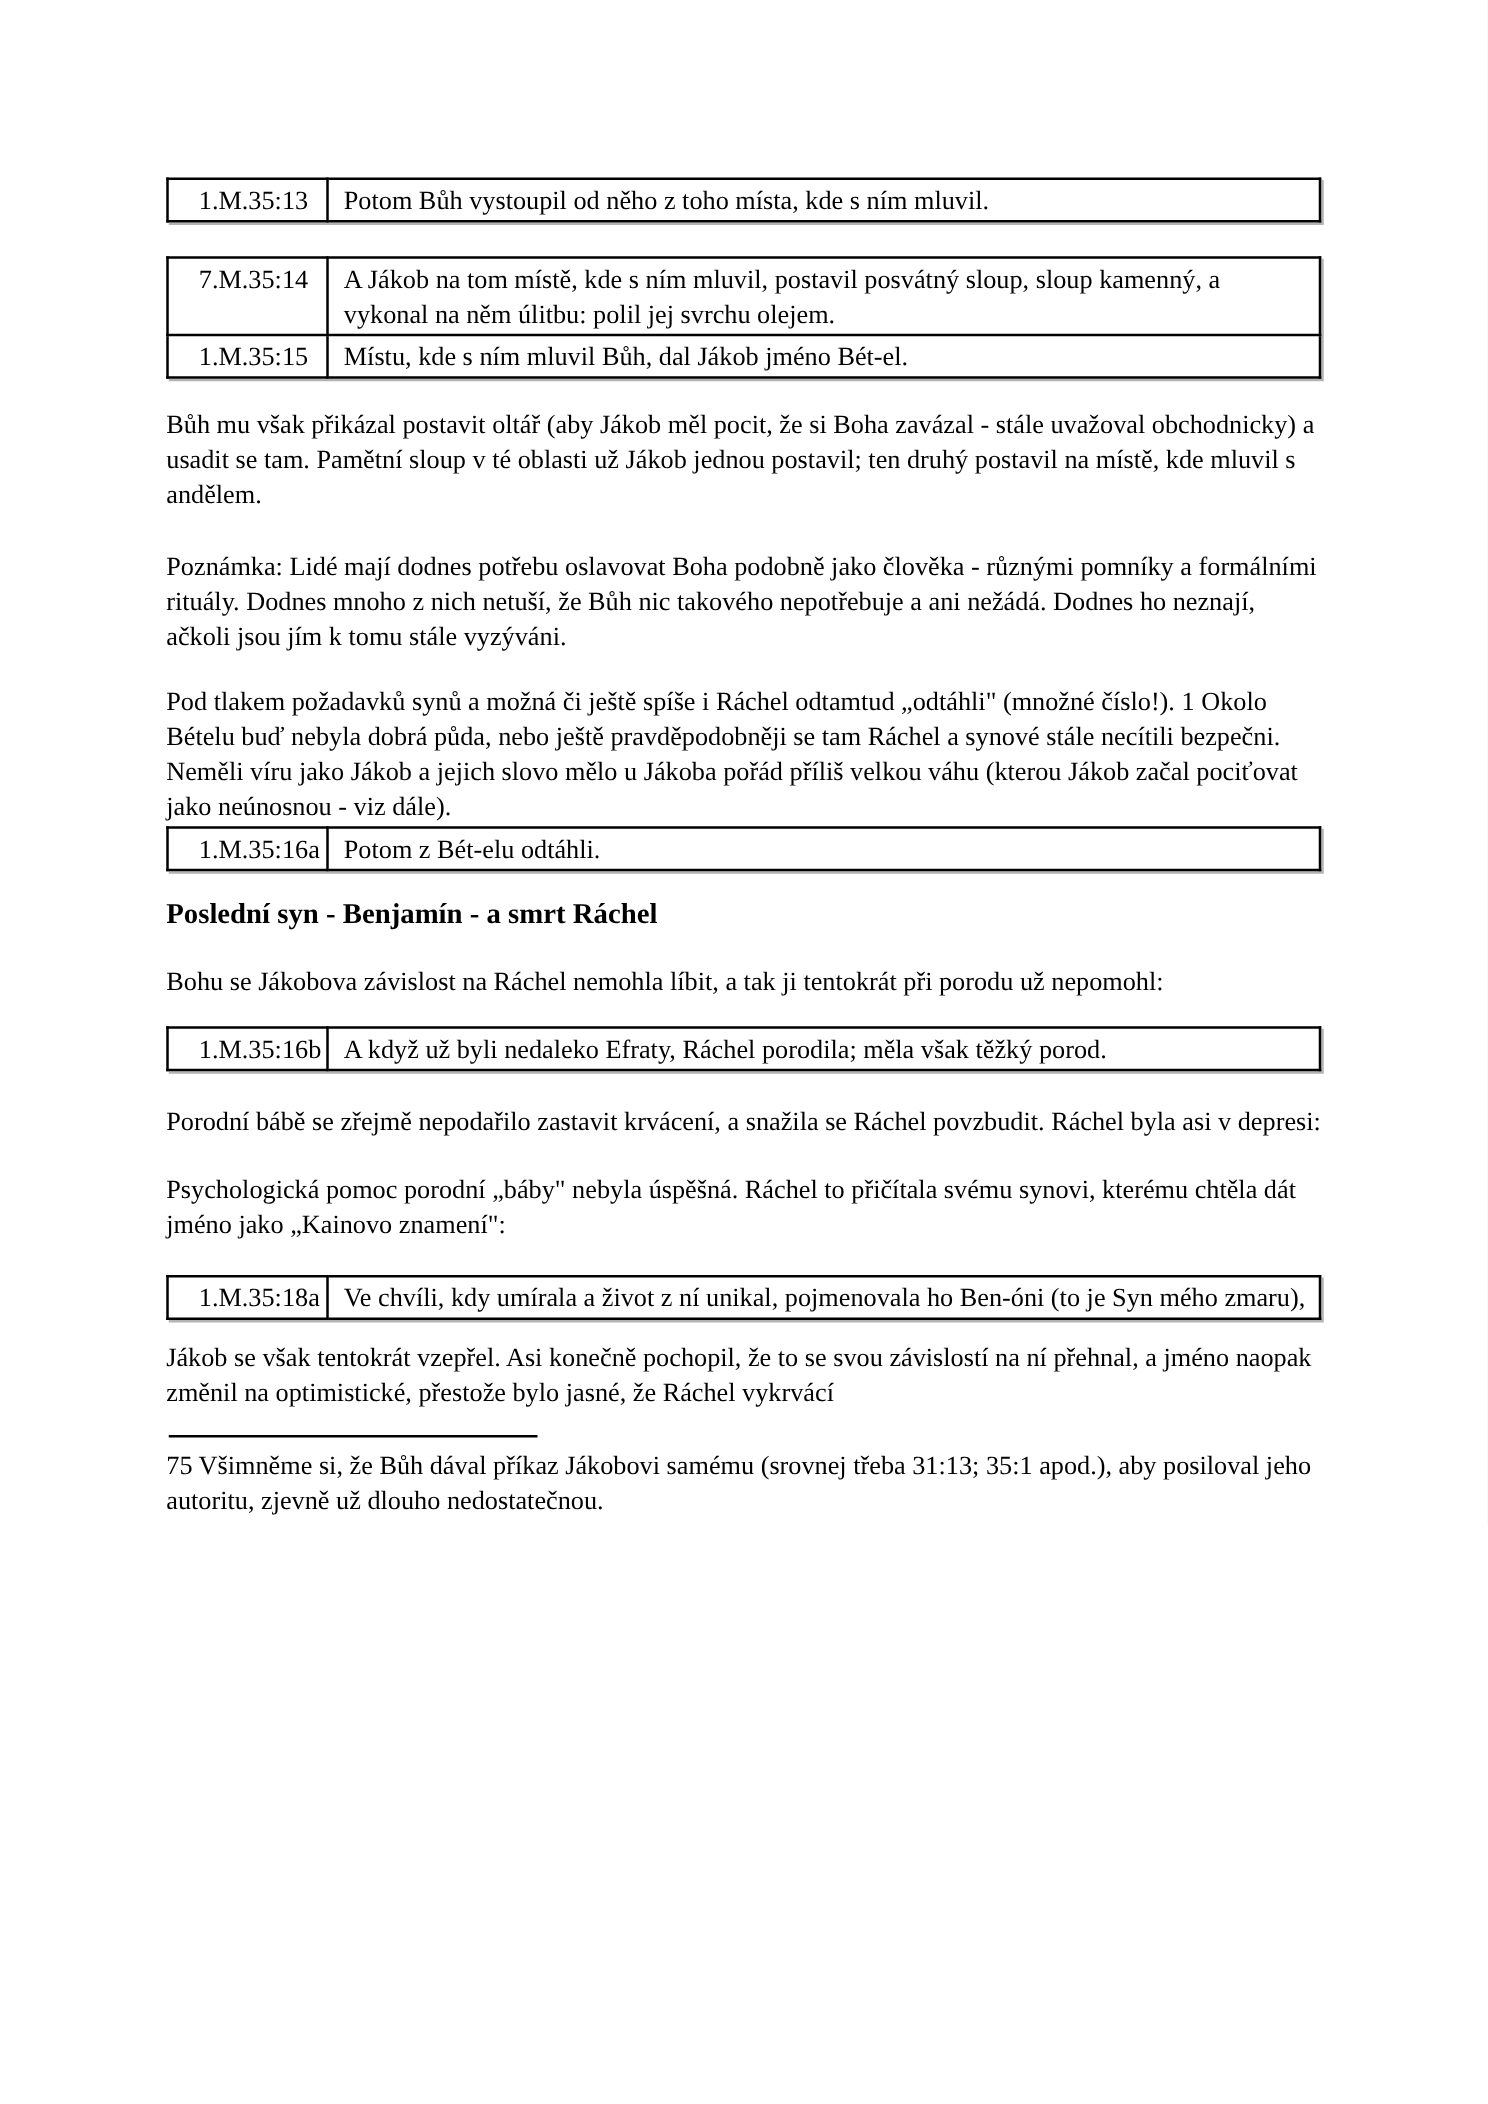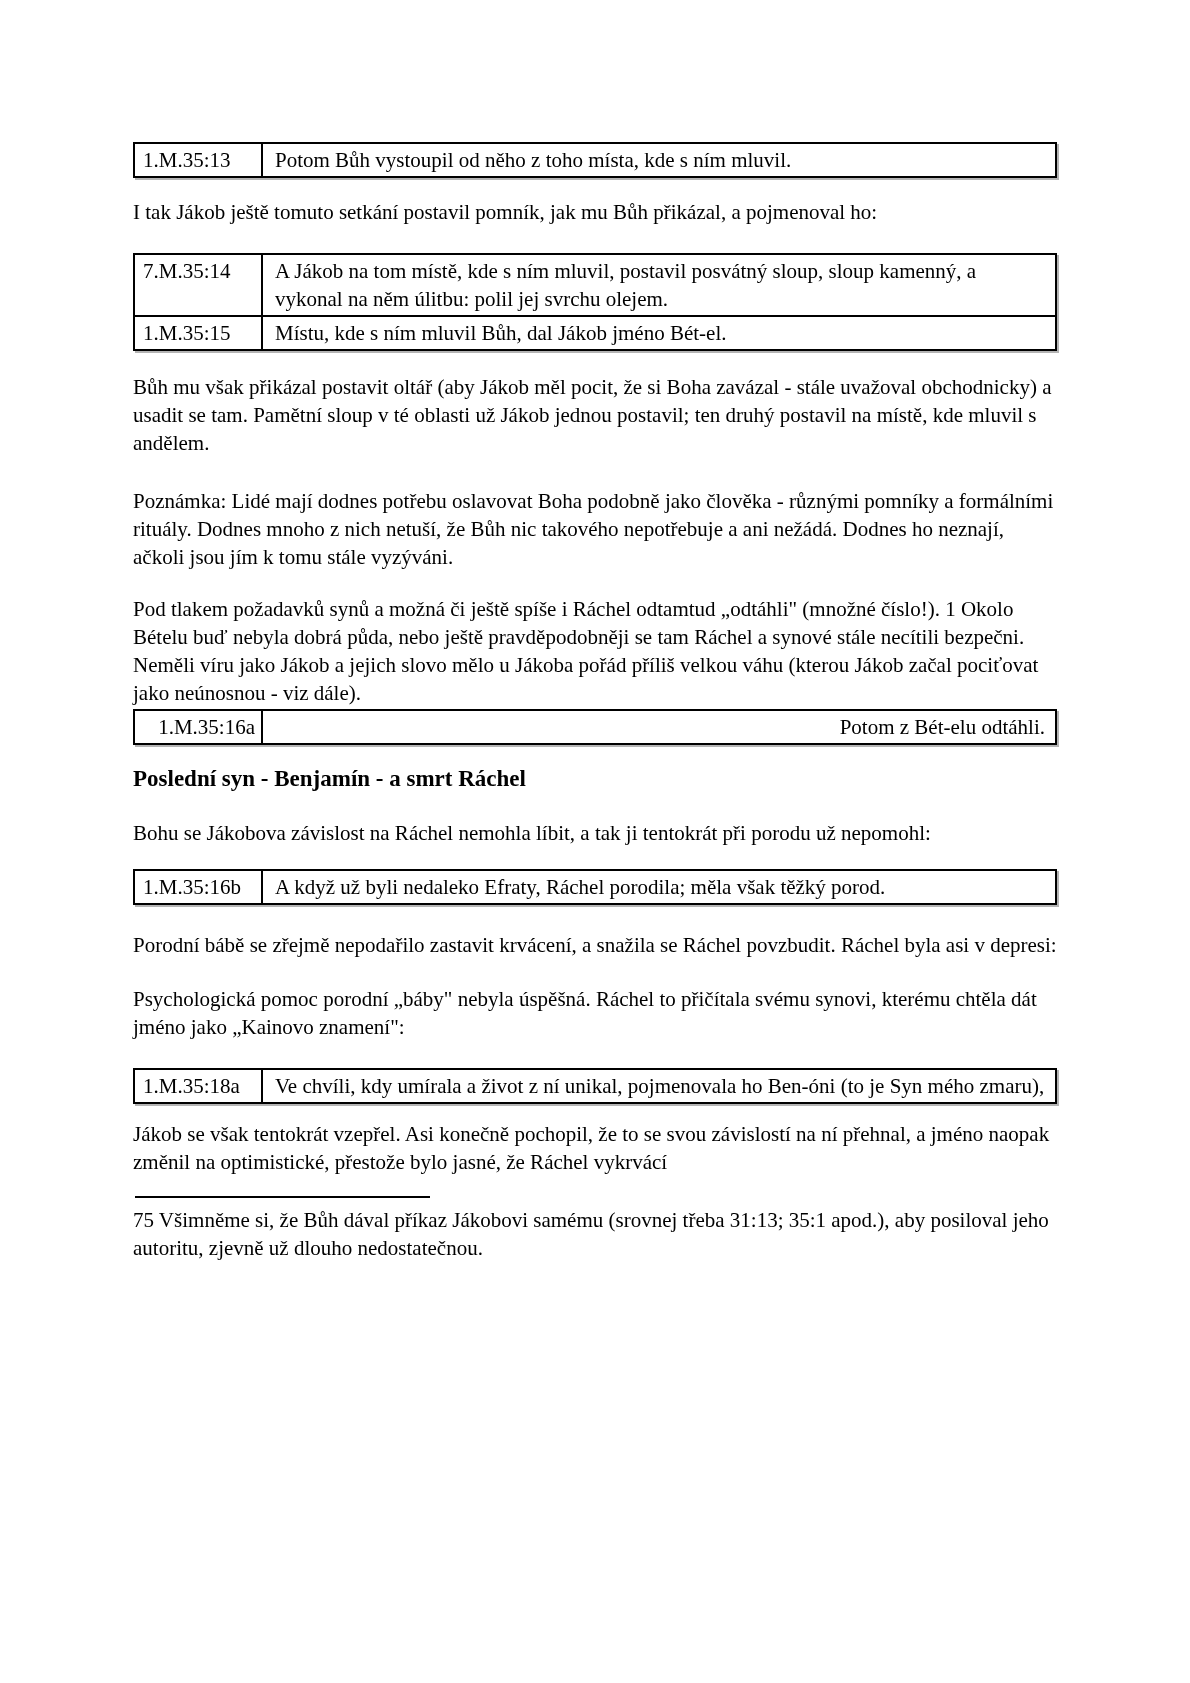--- a/index.html
+++ b/index.html
@@ -25,30 +25,30 @@
   p.par-tight-bottom { margin-bottom: 2px; }
   p.first-par { margin-top: 20px; }
   table.verse-table {
     width: 924px;
     border-collapse: collapse;
     table-layout: fixed;
     margin-top: 27px;
     box-shadow: 2px 2px 0 #b4b4b4;
     background: #ffffff;
   }
-  table.verse-table.attached { margin-top: 2px; text-align: right; }
+  table.verse-table.attached { margin-top: 2px; }
   table.verse-table td {
     border: 2px solid #000000;
     vertical-align: top;
     padding: 2px 10px 2px 12px;
     line-height: 28px;
   }
   table.verse-table td.ref-cell {
     width: 128px;
-    padding-left: 8px;
+    padding-left: 24px;
     padding-right: 6px;
     white-space: nowrap;
   }
   h2.section-heading {
     margin-top: 20px;
     font-size: 23px;
     font-weight: bold;
     line-height: 28px;
   }
   .footnote-area { margin-top: 20px; }
@@ -70,21 +70,20 @@
 
   <table class="verse-table" style="margin-top:0">
     <tbody>
         <tr>
       <td class="ref-cell">1.M.35:13</td>
       <td>Potom Bůh vystoupil od něho z toho místa, kde s ním mluvil.</td>
     </tr>
   </tbody>
     </table>
 
-  <p class="body-par first-par">I tak Jákob ještě tomuto setkání postavil pomník, jak mu Bůh přikázal, a pojmenoval ho:</p>
 
   <table class="verse-table">
     <tbody>
         <tr>
       <td class="ref-cell">7.M.35:14</td>
       <td>A Jákob na tom místě, kde s ním mluvil, postavil posvátný sloup, sloup kamenný, a vykonal na něm úlitbu: polil jej svrchu olejem.</td>
     </tr>
     <tr>
       <td class="ref-cell">1.M.35:15</td>
       <td>Místu, kde s ním mluvil Bůh, dal Jákob jméno Bét-el.</td>

